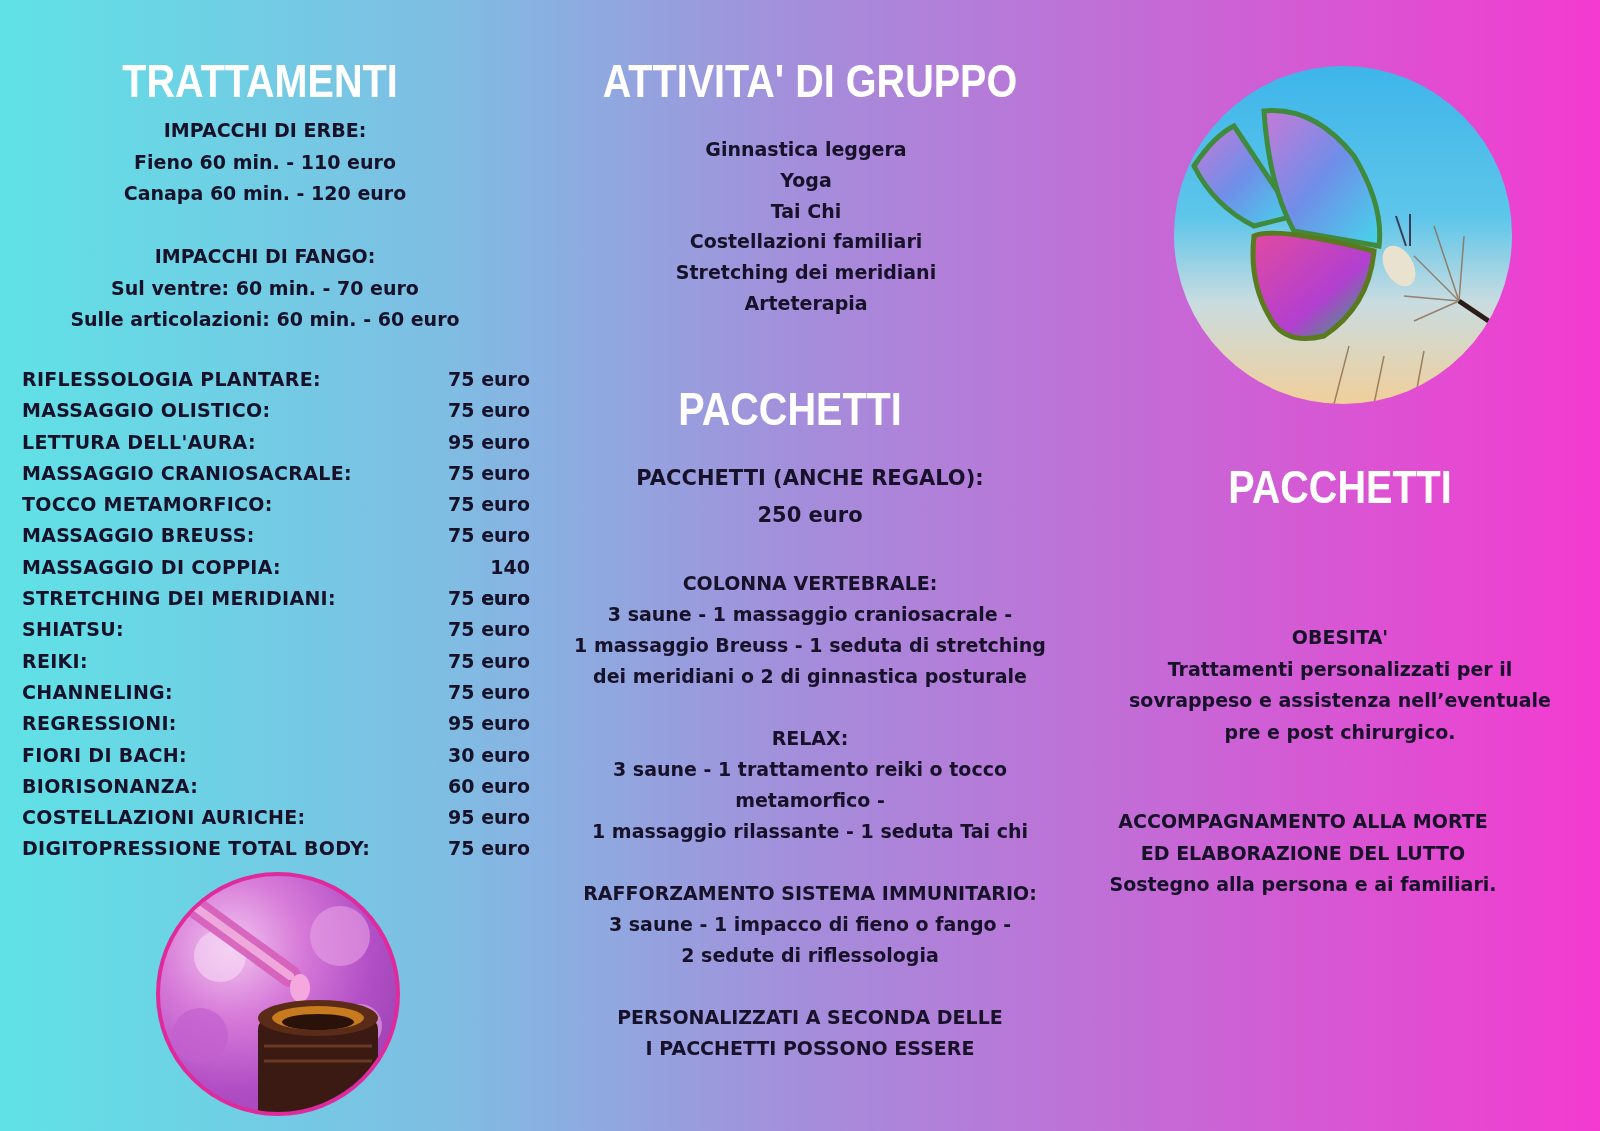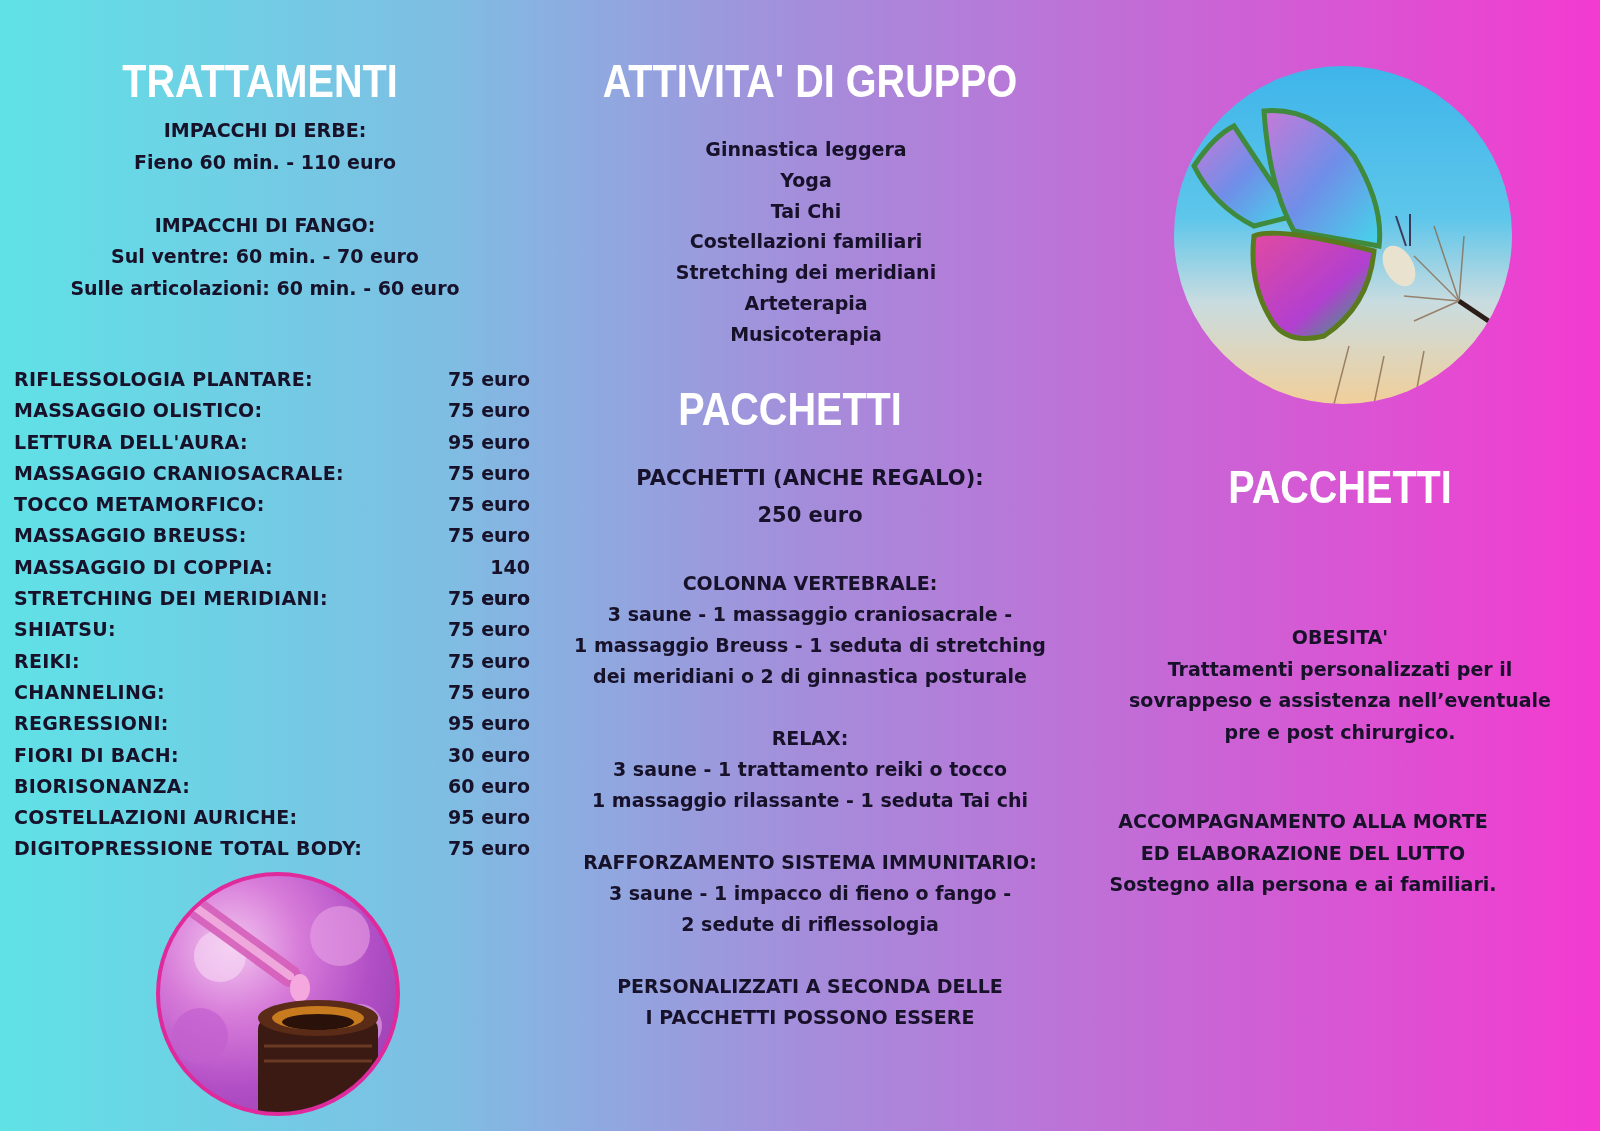--- a/index.html
+++ b/index.html
@@ -12,32 +12,33 @@
     .title {
       position: absolute; color: #ffffff; font-family: "Liberation Sans", sans-serif;
       font-weight: 700; font-size: 46px; letter-spacing: 0px; white-space: nowrap;
       transform: scaleX(0.86); transform-origin: center top; text-align: center;
     }
     .center-block { position: absolute; text-align: center; font-weight: 700; font-size: 19px; line-height: 31.5px; }
     .line { display: block; white-space: nowrap; }
     .gap { display: block; height: 31.5px; }
     .price-list { position: absolute; left: 14px; top: 364px; width: 520px; }
     .price-row { display: flex; justify-content: space-between; height: 31.3px; line-height: 31.3px; font-weight: 700; font-size: 19px; }
-    .price-row .name { letter-spacing: 0.3px; }
+    .price-row .name { letter-spacing: 0.3px; margin-left: 8px; }
     .price-row .price { width: 92px; text-align: right; padding-right: 4px; }
     .circle { position: absolute; border-radius: 50%; overflow: hidden; }
   </style>
 </head>
 <body>
 
 <div class="title" style="left:60px; top:54px; width:400px;">TRATTAMENTI</div>
 
 <div class="center-block" style="left:20px; top:115px; width:490px;">
   <span class="line">IMPACCHI DI ERBE:</span>
   <span class="line">Fieno 60 min. - 110 euro</span>
+  <span class="line">Canapa 60 min. - 120 euro</span>
   <span class="gap"></span>
   <span class="line">IMPACCHI DI FANGO:</span>
   <span class="line">Sul ventre: 60 min. - 70 euro</span>
   <span class="line">Sulle articolazioni: 60 min. - 60 euro</span>
 </div>
 
 <div class="price-list">
   <div class="price-row">
       <span class="name">RIFLESSOLOGIA PLANTARE:</span>
       <span class="price">75 euro</span>
@@ -125,38 +126,38 @@
 
 <div class="title" style="left:560px; top:54px; width:500px;">ATTIVITA' DI GRUPPO</div>
 
 <div class="center-block" style="left:556px; top:134px; width:500px; line-height:30.8px;">
   <span class="line">Ginnastica leggera</span>
   <span class="line">Yoga</span>
   <span class="line">Tai Chi</span>
   <span class="line">Costellazioni familiari</span>
   <span class="line">Stretching dei meridiani</span>
   <span class="line">Arteterapia</span>
-  <span class="line">Musicoterapia</span>
 </div>
 
 <div class="title" style="left:540px; top:382px; width:500px;">PACCHETTI</div>
 
 <div class="center-block" style="left:560px; top:460px; width:500px; font-size:21px; line-height:37px;">
   <span class="line">PACCHETTI (ANCHE REGALO):</span>
   <span class="line">250 euro</span>
 </div>
 
 <div class="center-block" style="left:560px; top:568px; width:500px; line-height:31px;text-align:center;">
   <span class="line">COLONNA VERTEBRALE:</span>
   <span class="line">3 saune - 1 massaggio craniosacrale -</span>
   <span class="line">1 massaggio Breuss - 1 seduta di stretching</span>
   <span class="line">dei meridiani o 2 di ginnastica posturale</span>
   <span class="gap" style="height:31px;"></span>
   <span class="line">RELAX:</span>
   <span class="line">3 saune - 1 trattamento reiki o tocco</span>
+  <span class="line">metamorfico -</span>
   <span class="line">1 massaggio rilassante - 1 seduta Tai chi</span>
   <span class="gap" style="height:31px;"></span>
   <span class="line">RAFFORZAMENTO SISTEMA IMMUNITARIO:</span>
   <span class="line">3 saune - 1 impacco di fieno o fango -</span>
   <span class="line">2 sedute di riflessologia</span>
   <span class="gap" style="height:31px;"></span>
   <span class="line">PERSONALIZZATI A SECONDA DELLE</span>
   <span class="line">I PACCHETTI POSSONO ESSERE</span>
 </div>
 

